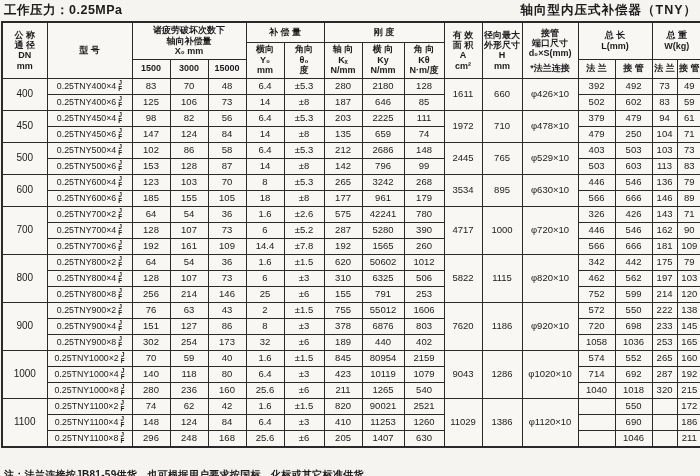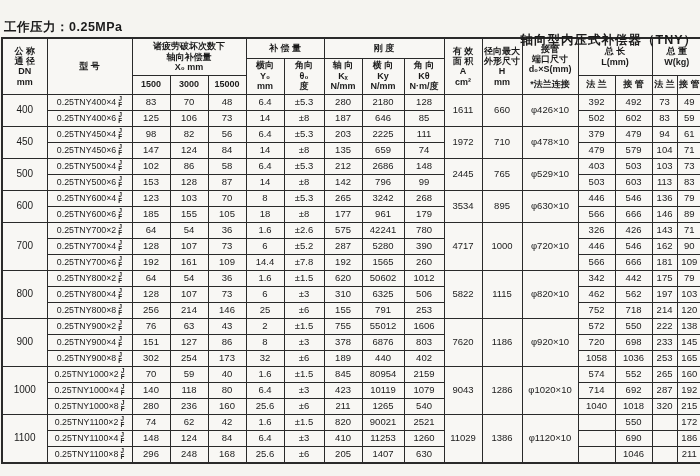--- a/index.html
+++ b/index.html
@@ -5,22 +5,22 @@
   html,body{margin:0;padding:0;}
   body{
     width:700px;height:476px;
     background:#f5f4f0;
     font-family:"Liberation Sans","DejaVu Sans",sans-serif;
     color:#1b1b1b;
     overflow:hidden;
   }
   .page{position:relative;width:700px;height:476px;}
   .topbar{
-    display:flex;justify-content:space-between;align-items:center;
-    padding:19px 3px 2px 4px;height:16px;
+    display:flex;justify-content:space-between;align-items:flex-end;
+    padding:3px 3px 2px 4px;height:16px;
   }
   .topbar .pressure{font-size:12.5px;font-weight:bold;letter-spacing:.5px;}
   .topbar .title{font-size:12.5px;font-weight:bold;letter-spacing:1px;margin-top:26px;}
   table{
     border-collapse:collapse;table-layout:fixed;
     width:698px;margin-left:1px;background:#f8f7f4;
   }
   th,td{
     border:1px solid #2a2a2a;
     padding:0;text-align:center;vertical-align:middle;overflow:hidden;
@@ -200,21 +200,21 @@
             </span></td>
           <td>147</td>
           <td>124</td>
           <td>84</td>
           <td>14</td>
           <td>±8</td>
           <td>135</td>
           <td>659</td>
           <td>74</td>
           <td>479</td>
-          <td>579</td>
+          <td>250</td>
           <td>104</td>
           <td>71</td>
         </tr>
         <tr>
           <td rowspan="2" class="dn-cell">500</td>
           <td class="model-cell"><span>0.25TNY500×4</span><span class="jf">
               <span>J</span>
               <span>F</span>
             </span></td>
           <td>102</td>
@@ -396,21 +396,21 @@
             </span></td>
           <td>256</td>
           <td>214</td>
           <td>146</td>
           <td>25</td>
           <td>±6</td>
           <td>155</td>
           <td>791</td>
           <td>253</td>
           <td>752</td>
-          <td>718</td>
+          <td>599</td>
           <td>214</td>
           <td>120</td>
         </tr>
         <tr>
           <td rowspan="3" class="dn-cell">900</td>
           <td class="model-cell"><span>0.25TNY900×2</span><span class="jf">
               <span>J</span>
               <span>F</span>
             </span></td>
           <td>76</td>

